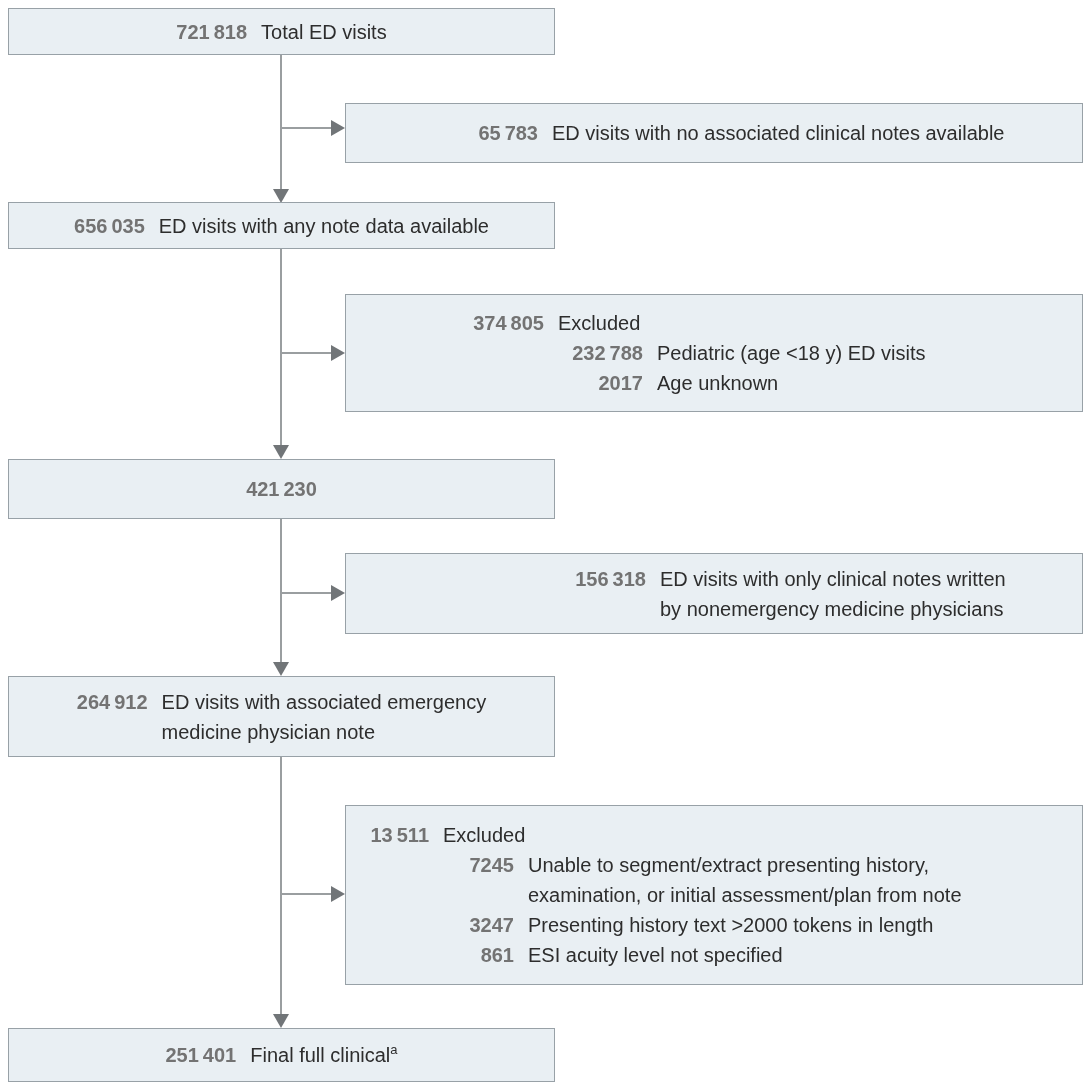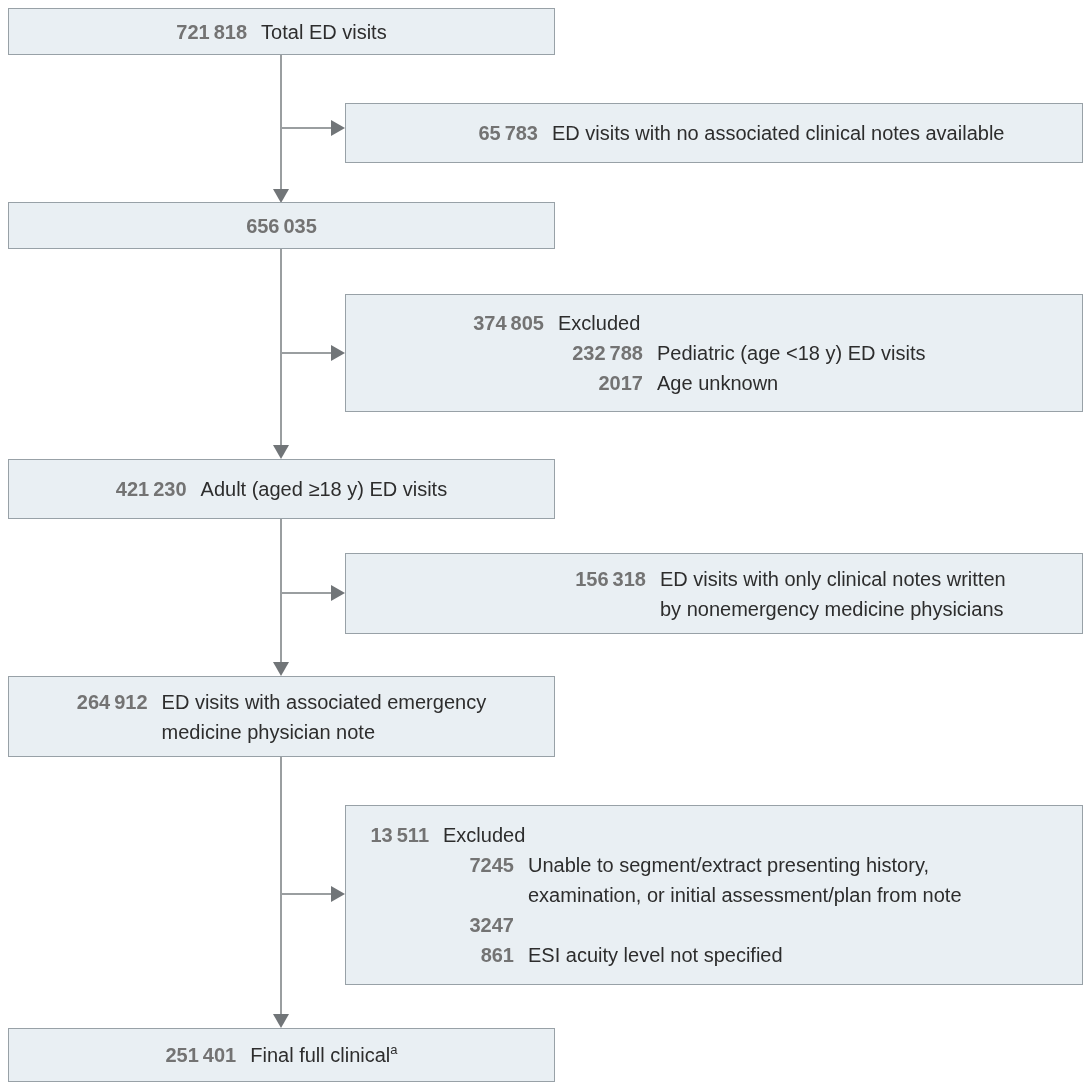--- a/index.html
+++ b/index.html
@@ -67,27 +67,27 @@
   <div class="box main" style="left:8px;top:8px;width:547px;height:47px">
     <div class="inner">
       <span class="num">721 818</span>
       <span class="lbl">Total ED visits</span>
     </div>
   </div>
 
   <div class="box main" style="left:8px;top:202px;width:547px;height:47px">
     <div class="inner">
       <span class="num">656 035</span>
+      <span class="lbl">ED visits with any note data available</span>
     </div>
   </div>
 
   <div class="box main" style="left:8px;top:459px;width:547px;height:60px">
     <div class="inner">
       <span class="num">421 230</span>
-      <span class="lbl">Adult (aged ≥18 y) ED visits</span>
     </div>
   </div>
 
   <div class="box main" style="left:8px;top:676px;width:547px;height:81px">
     <div class="inner">
       <span class="num">264 912</span>
       <span class="lbl">ED visits with associated emergency
 medicine physician note</span>
     </div>
   </div>
@@ -141,20 +141,21 @@
         <span class="num">13 511</span>
         <span class="lbl">Excluded</span>
       </div>
       <div class="row lv2">
         <span class="num">7245</span>
         <span class="lbl">Unable to segment/extract presenting history,
 examination, or initial assessment/plan from note</span>
       </div>
       <div class="row lv2">
         <span class="num">3247</span>
+        <span class="lbl">Presenting history text &gt;2000 tokens in length</span>
       </div>
       <div class="row lv2">
         <span class="num">861</span>
         <span class="lbl">ESI acuity level not specified</span>
       </div>
     </div>
   </div>
 
 </div>
 

